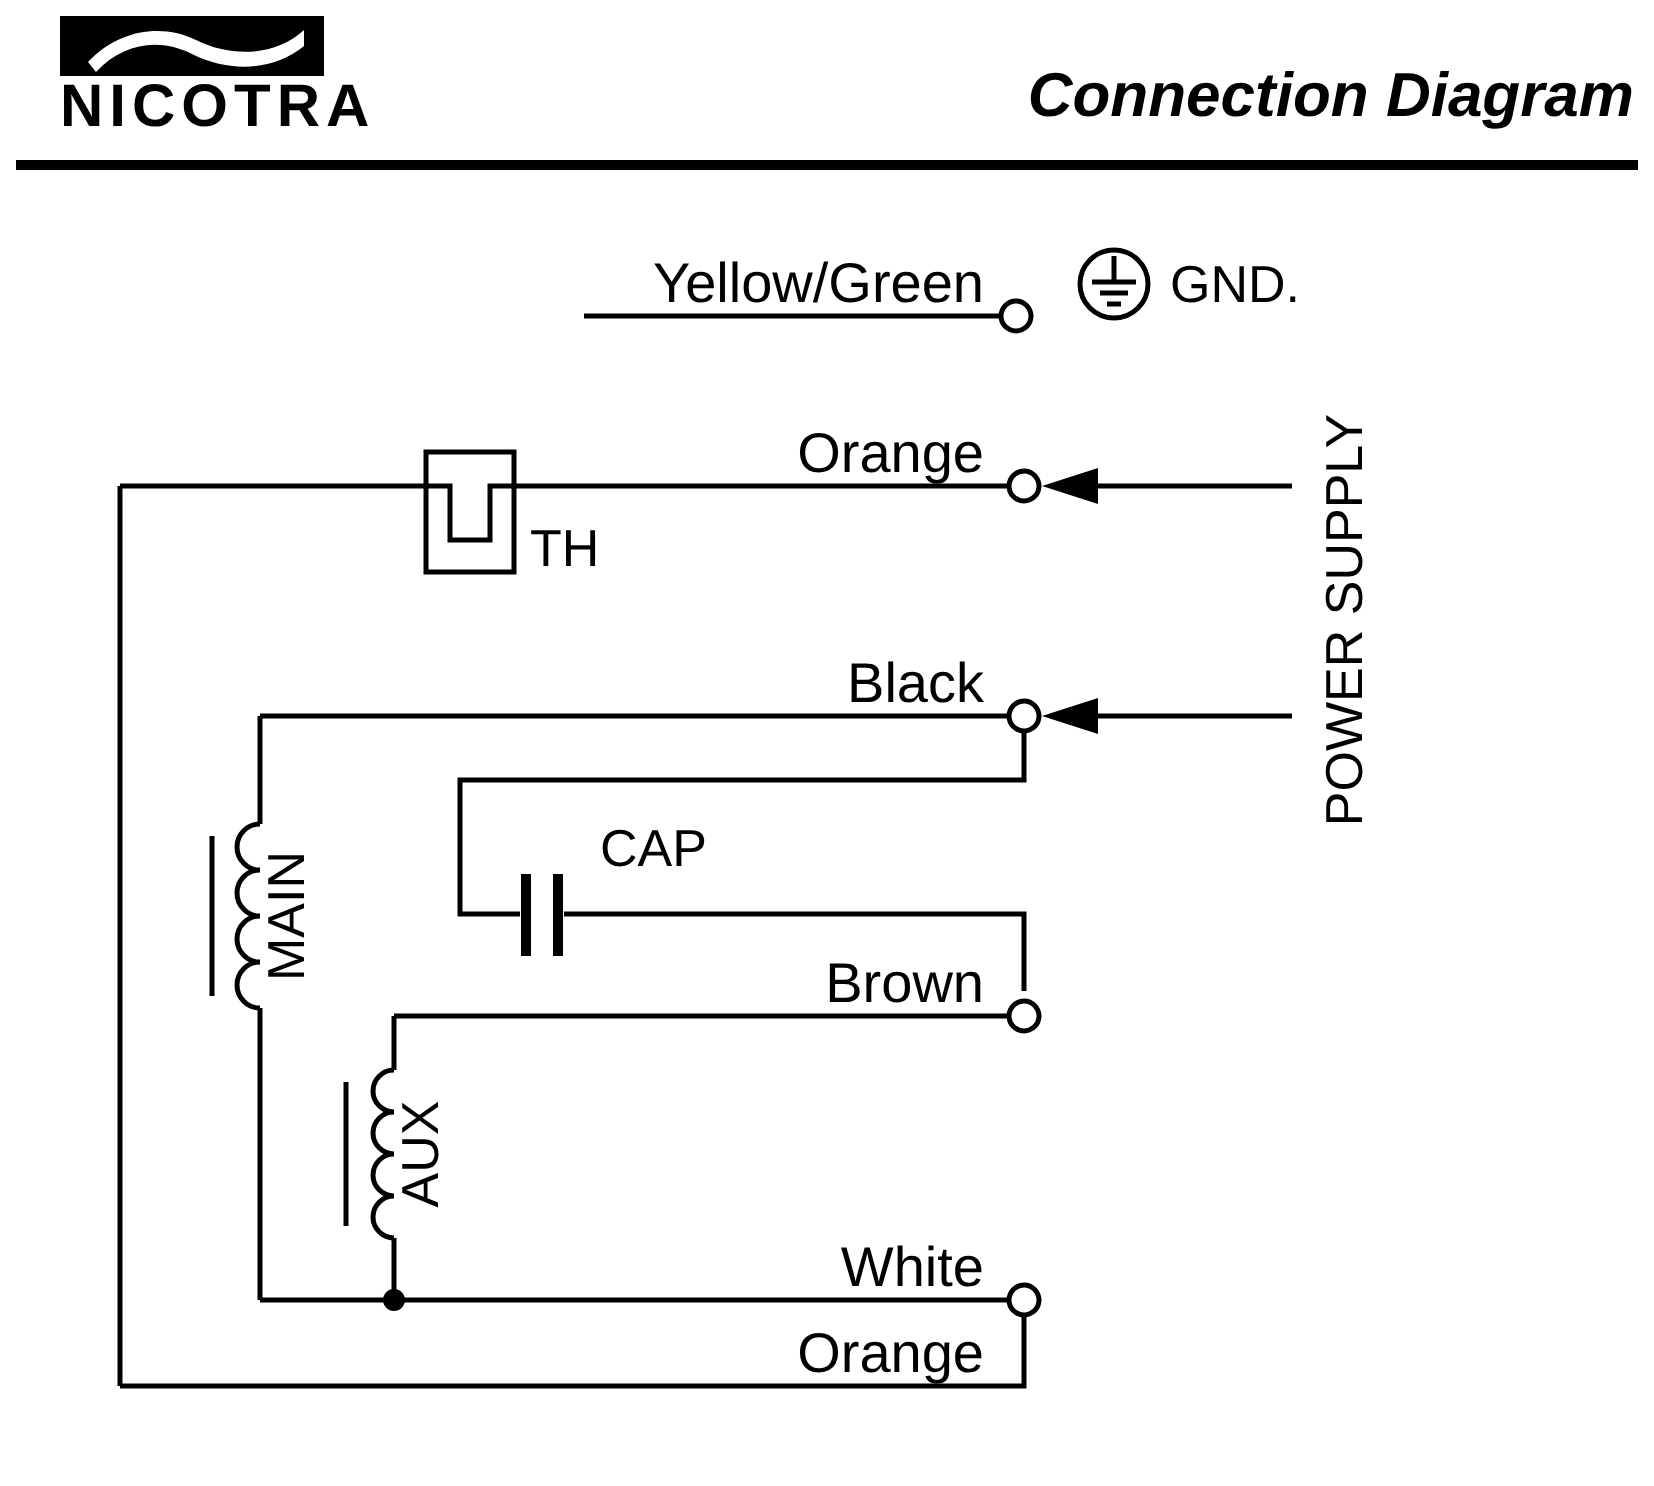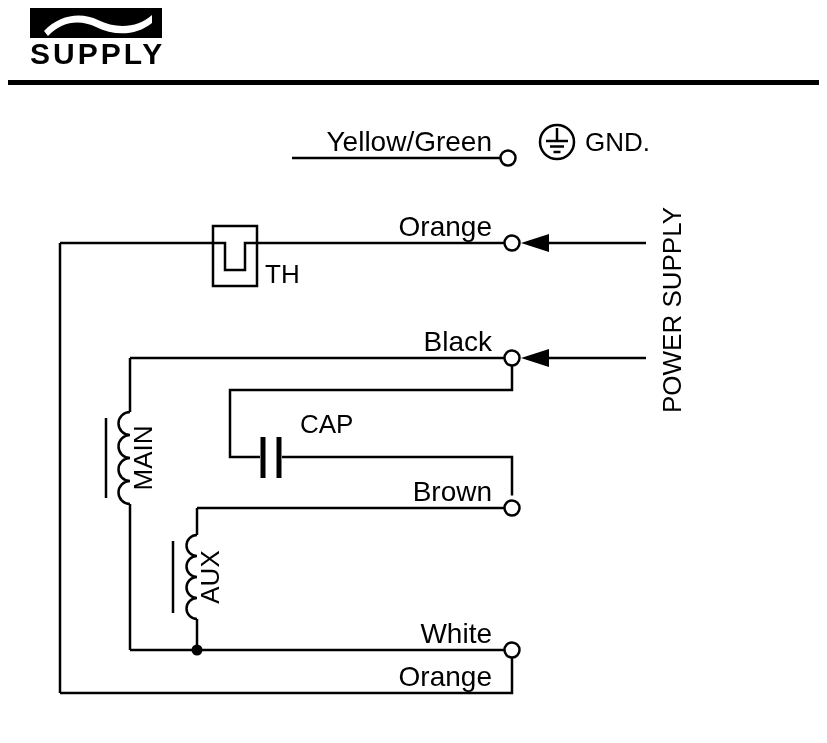--- a/index.html
+++ b/index.html
@@ -26,22 +26,23 @@
 </style>
 </head>
 <body>
 
 <div class="header">
   <div class="logo">
     <svg class="logo-flag" viewBox="0 0 132 30">
       <rect x="0" y="0" width="132" height="30" fill="#000000"></rect>
       <path d="M14,23 C30,6 52,4 68,12 C86,21 108,20 122,7 L122,15 C106,28 84,28 66,19 C50,11 32,13 18,28 Z" fill="#ffffff"></path>
     </svg>
-    <div class="brand">SUPPLY</div>
+    <div class="brand">NICOTRA</div>
   </div>
+  <div class="title">Connection Diagram</div>
   <div class="rule"></div>
 </div>
 
 <svg class="diagram" viewBox="0 0 827 648" stroke="#000000" fill="none" stroke-width="2.5">
 
   <g>
 
     <path d="M292,63 H500.5"></path>
 
     <path d="M60,148 V598"></path>

